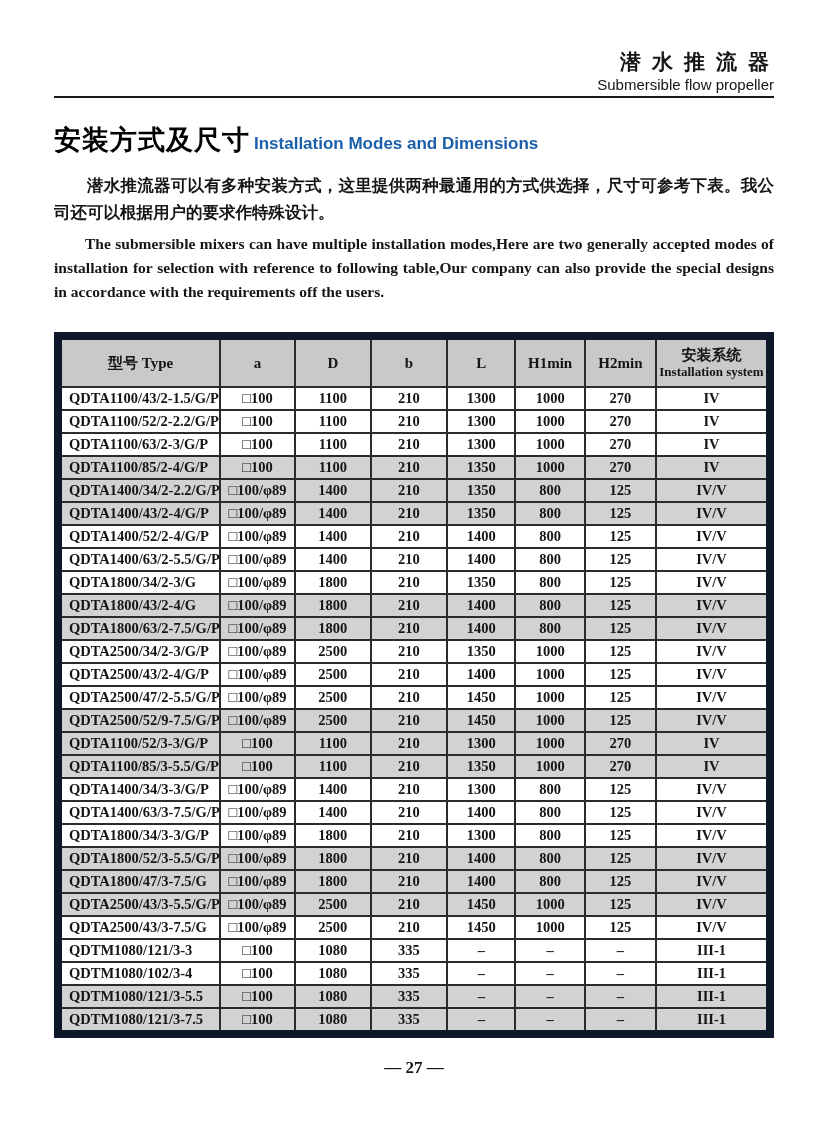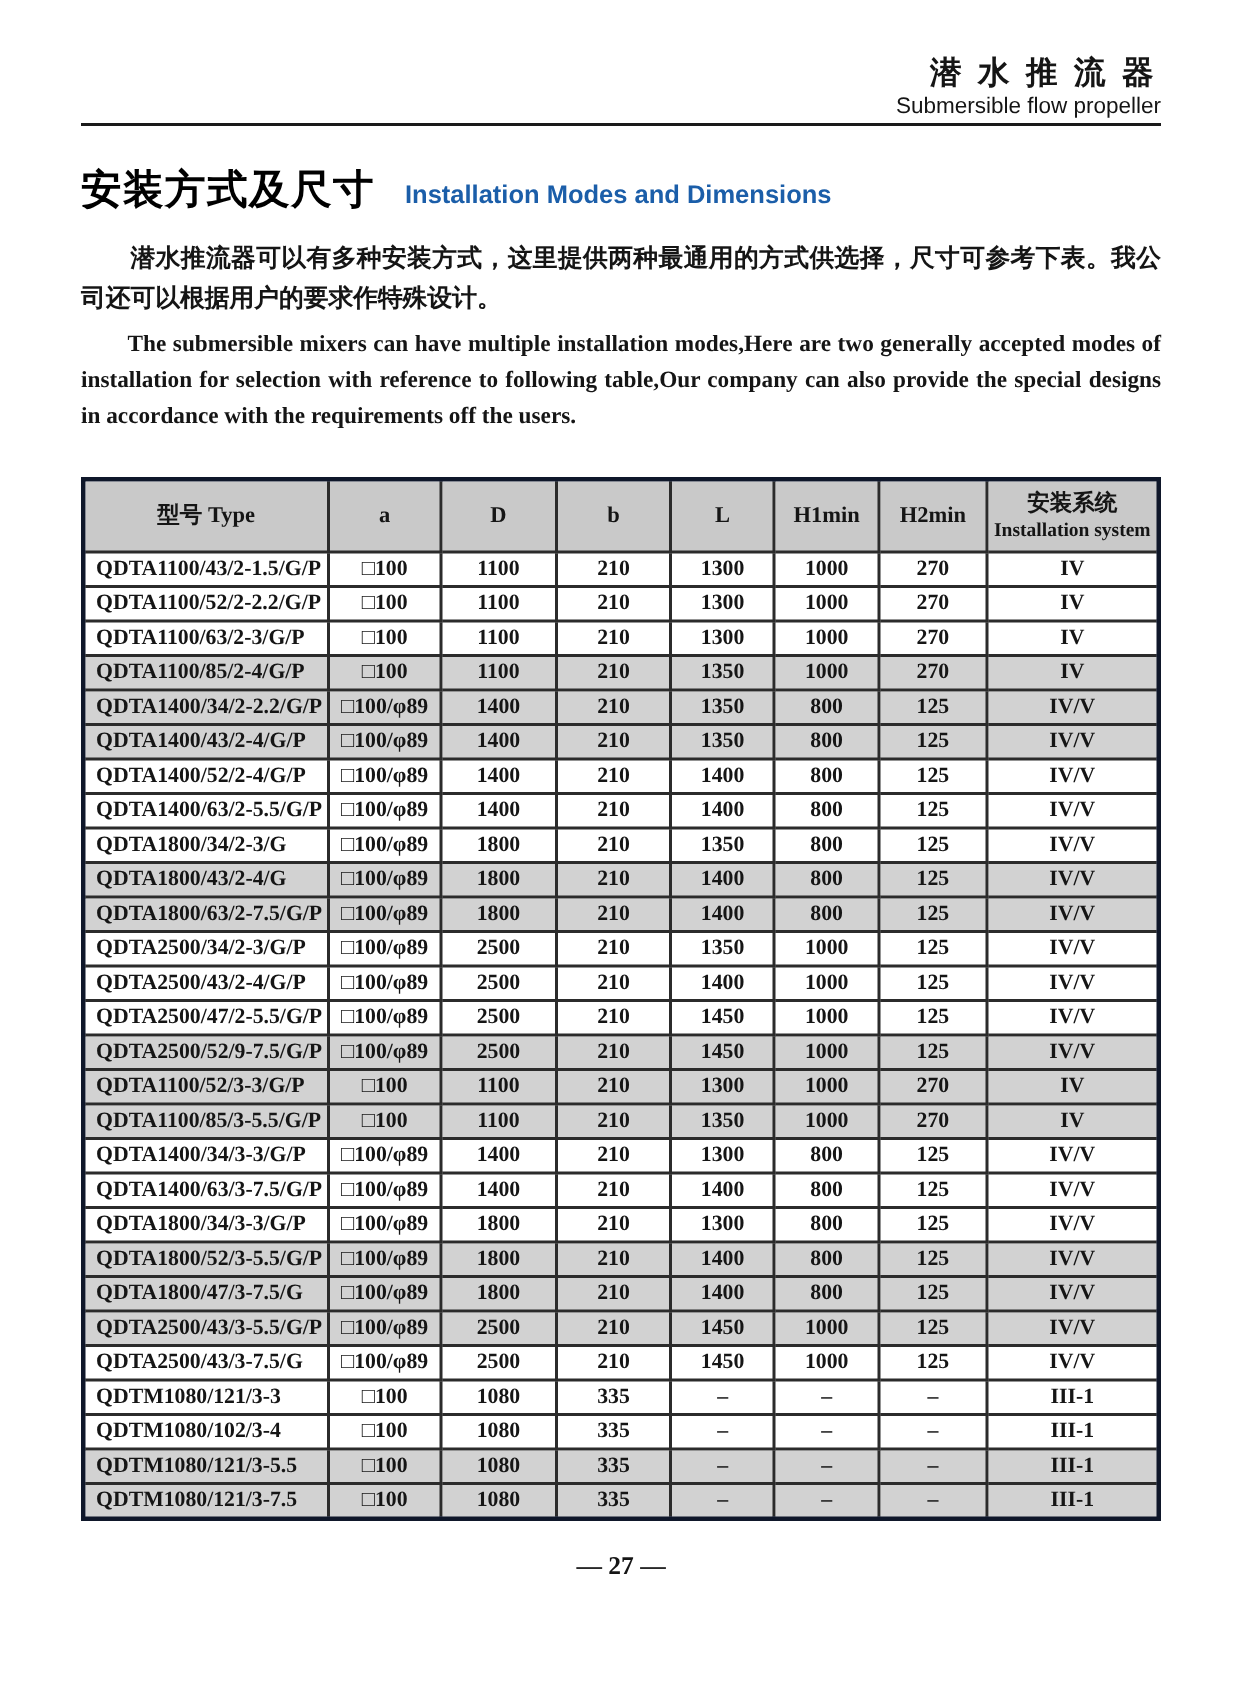--- a/index.html
+++ b/index.html
@@ -9,59 +9,59 @@
     margin:0 auto;
     background:#ffffff;
     font-family:"Liberation Serif", serif;
     color:#151515;
     box-sizing:border-box;
     overflow:hidden;
   }
   .content { width:720px; margin:0 auto; }
 
   
-  .page-header { padding-top:34px; text-align:right; }
+  .page-header { padding-top:48px; text-align:right; }
   .brand-cn {
     font-size:21px; font-weight:bold; letter-spacing:11px;
     font-family:"Liberation Serif", serif;
     margin-right:-6px;
   }
   .brand-en {
     font-size:15px; font-weight:normal; line-height:17px;
     font-family:"Liberation Sans", sans-serif;
   }
   .header-rule { height:2px; background:#1a1a1a; margin-top:3px; }
 
   
   .section-title { margin-top:24px; white-space:nowrap; }
   .st-cn {
     color:#000000; font-size:27px; font-weight:bold;
     font-family:"Liberation Sans", sans-serif; letter-spacing:1px;
   }
   .st-en {
     color:#1b5ea9; font-size:17px; font-weight:bold;
-    font-family:"Liberation Sans", sans-serif; margin-left:20px;
+    font-family:"Liberation Sans", sans-serif; margin-left:4px;
   }
 
   
   .intro-cn {
     margin:14px 0 0 0; font-size:16.5px; font-weight:bold;
     line-height:27px; text-indent:2em; text-align:justify;
   }
   .intro-en {
     margin:6px 0 0 0; font-size:15.5px; font-weight:bold;
     line-height:24px; text-indent:2em; text-align:justify;
     font-family:"Liberation Serif", serif;
   }
 
   
   table.dims {
     margin-top:28px; width:720px;
     border-collapse:collapse; table-layout:fixed;
-    border:3px solid #0f172a;
+    border:8px solid #0f172a;
   }
   table.dims th, table.dims td {
     border:2px solid #2b2b2b;
     font-weight:bold; text-align:center; padding:0;
     overflow:hidden; white-space:nowrap;
   }
   table.dims thead th {
     height:46px; background:#c9c9c9;
     font-size:15px; line-height:17px;
   }

